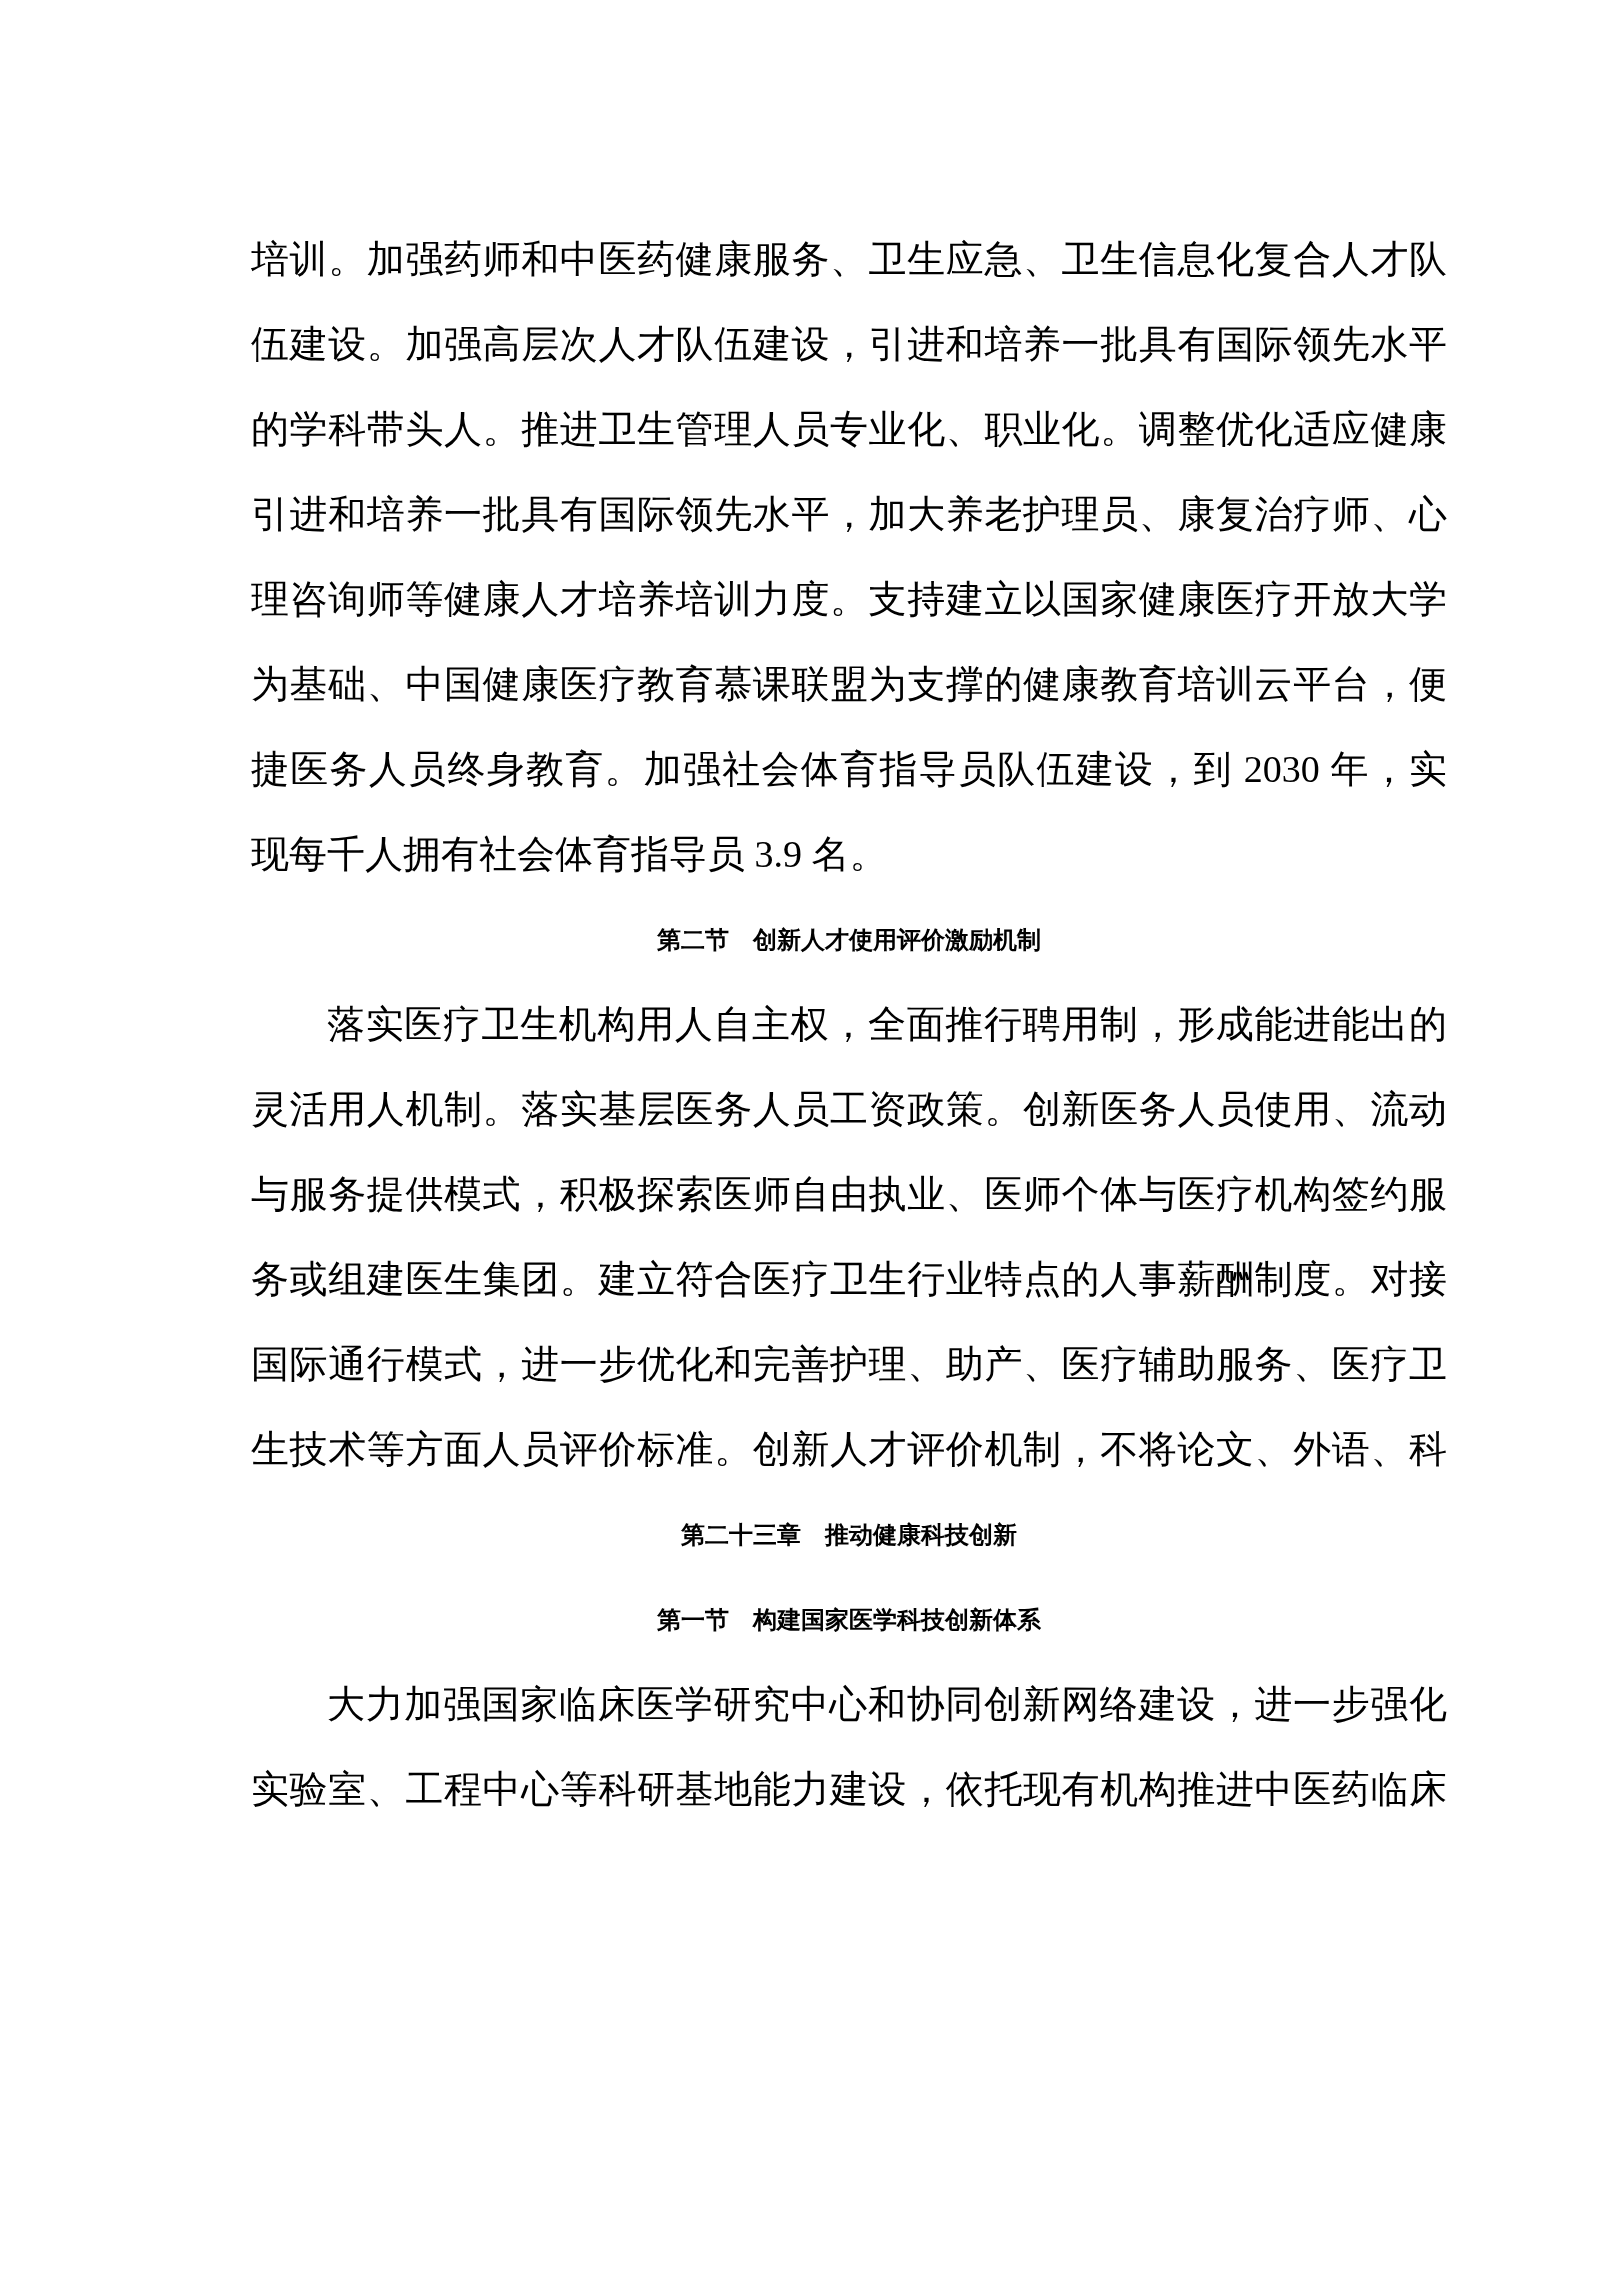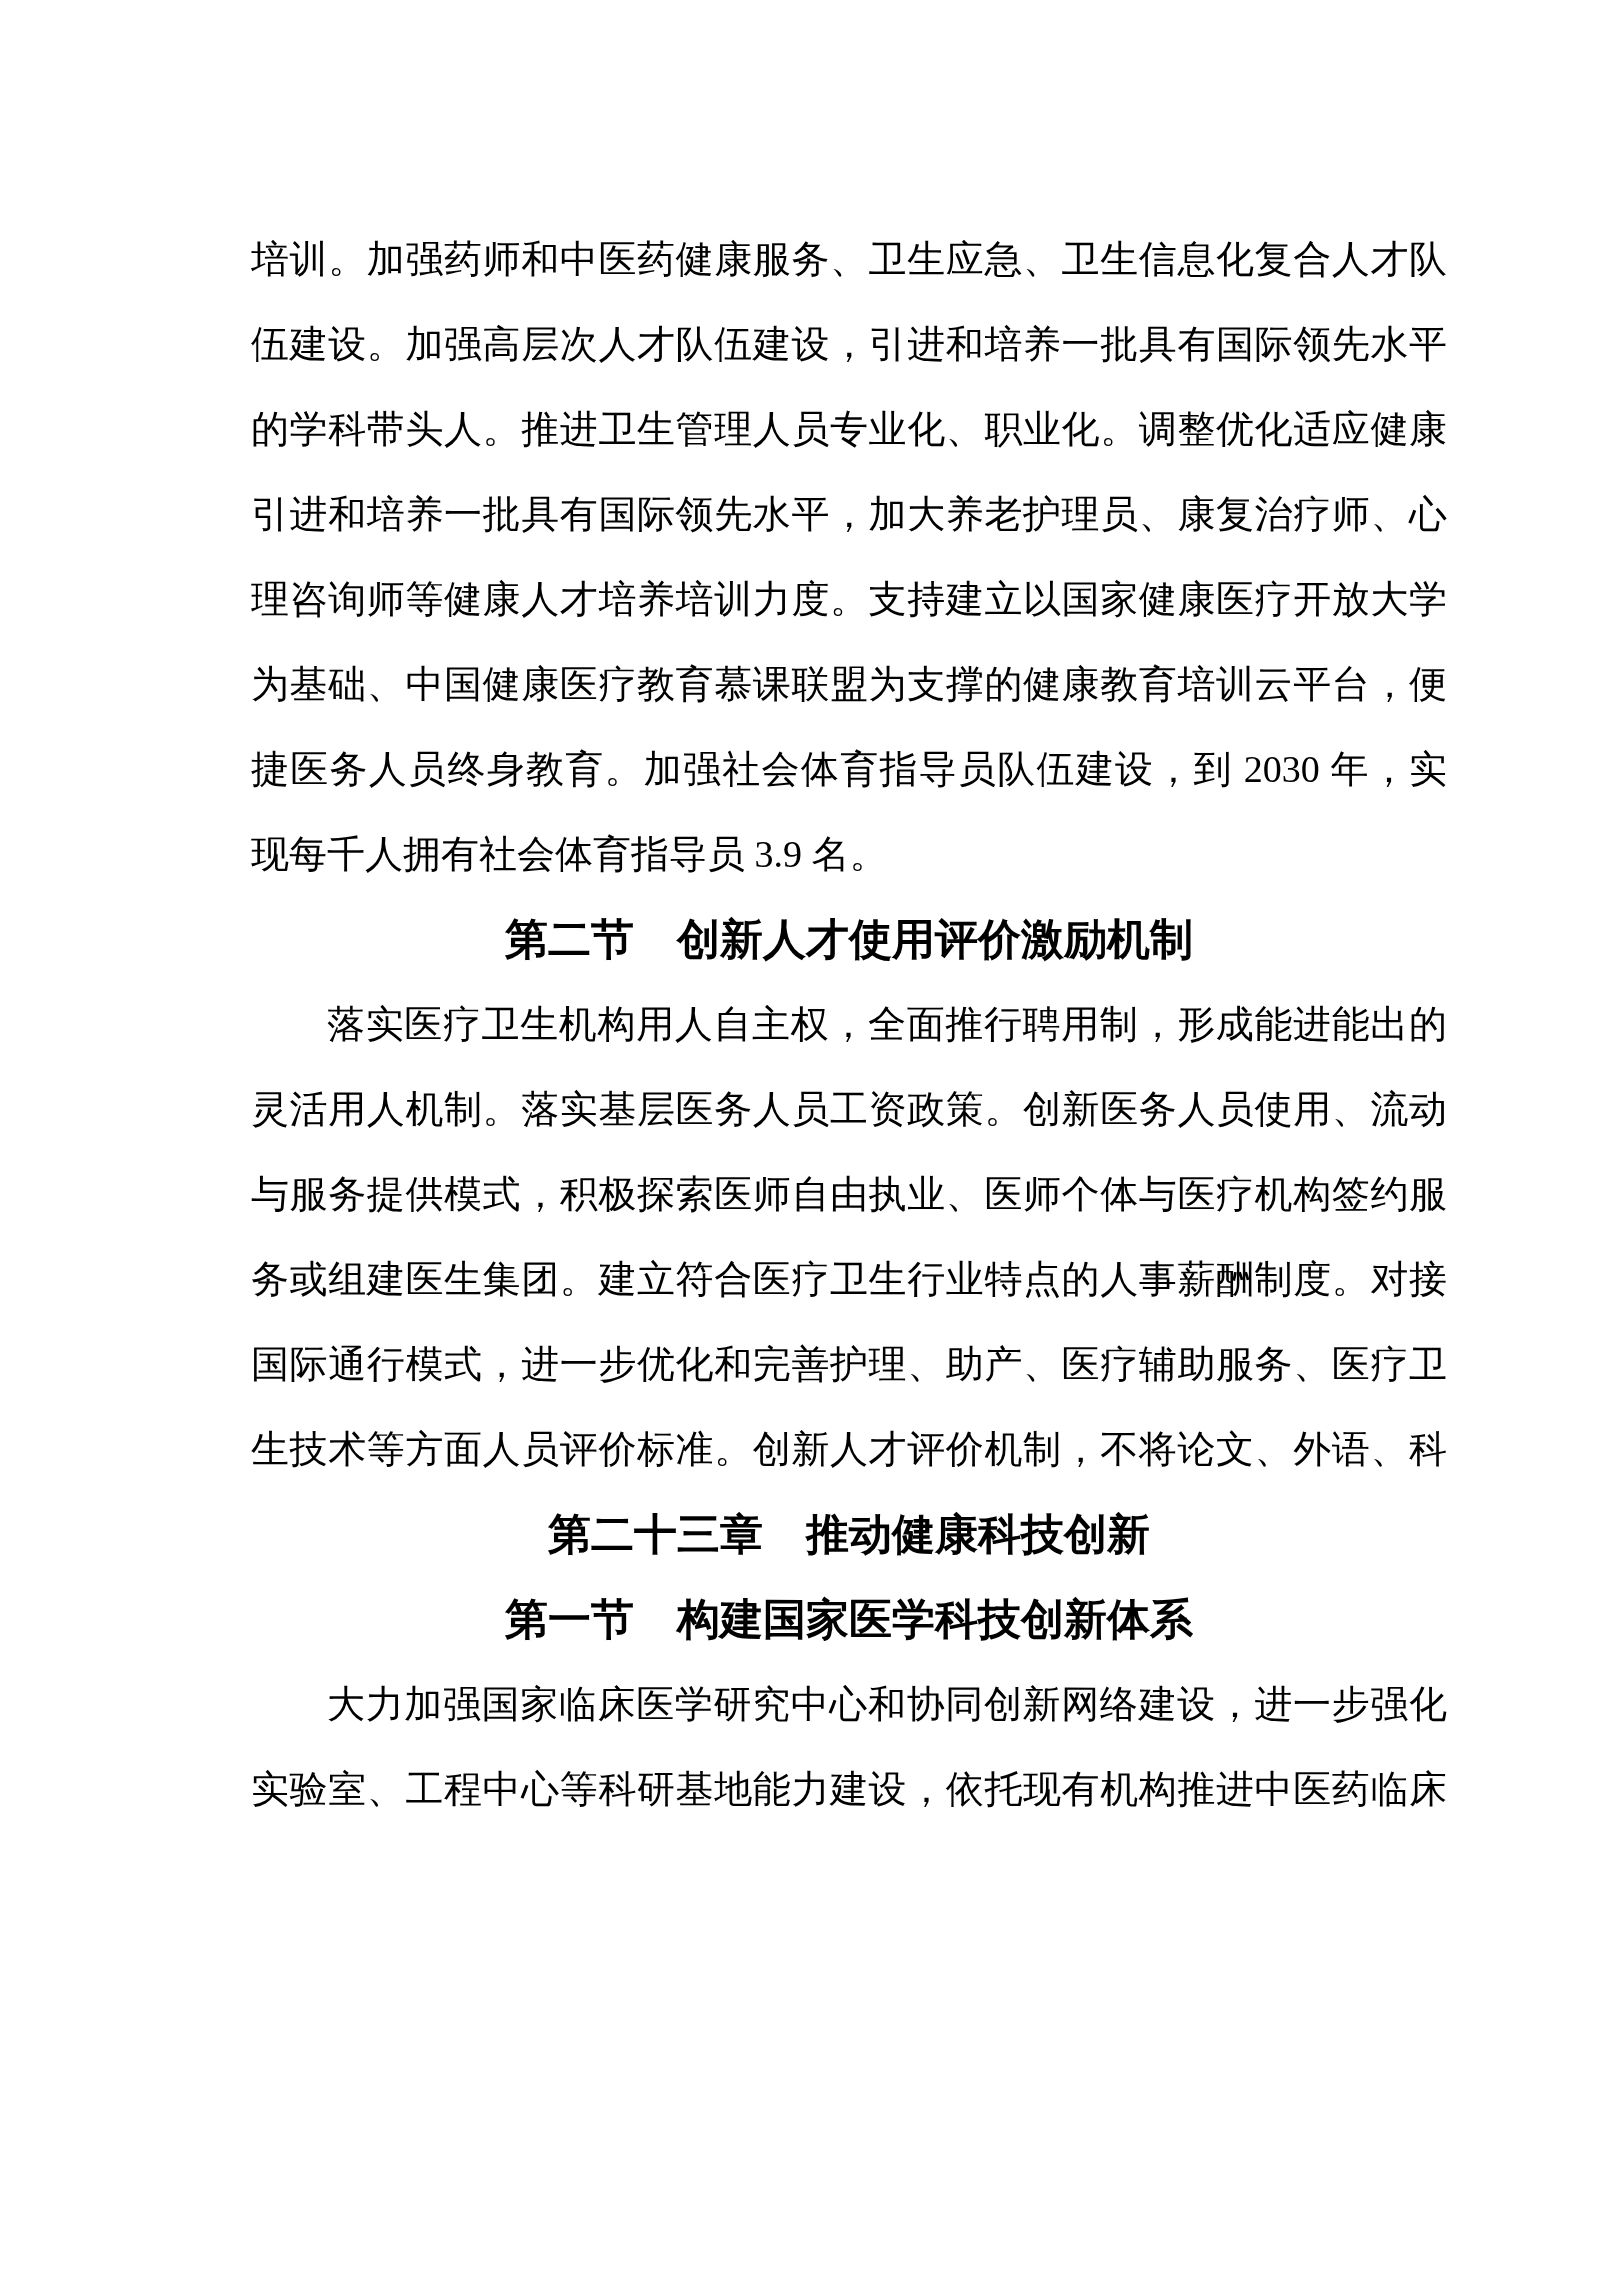--- a/index.html
+++ b/index.html
@@ -32,21 +32,21 @@
   .line.lastline {
     text-align: left;
     text-align-last: left;
   }
   .line.indent {
     padding-left: 76px;
   }
   .heading {
     height: 85px;
     line-height: 85px;
-    font-size: 43px;
+    font-size: 24px;
     font-weight: bold;
     text-align: center;
     text-align-last: center;
     font-family: "Liberation Sans", "DejaVu Sans", sans-serif;
     white-space: nowrap;
     overflow: hidden;
   }
   .page-number {
     position: absolute;
     top: 2040px;

